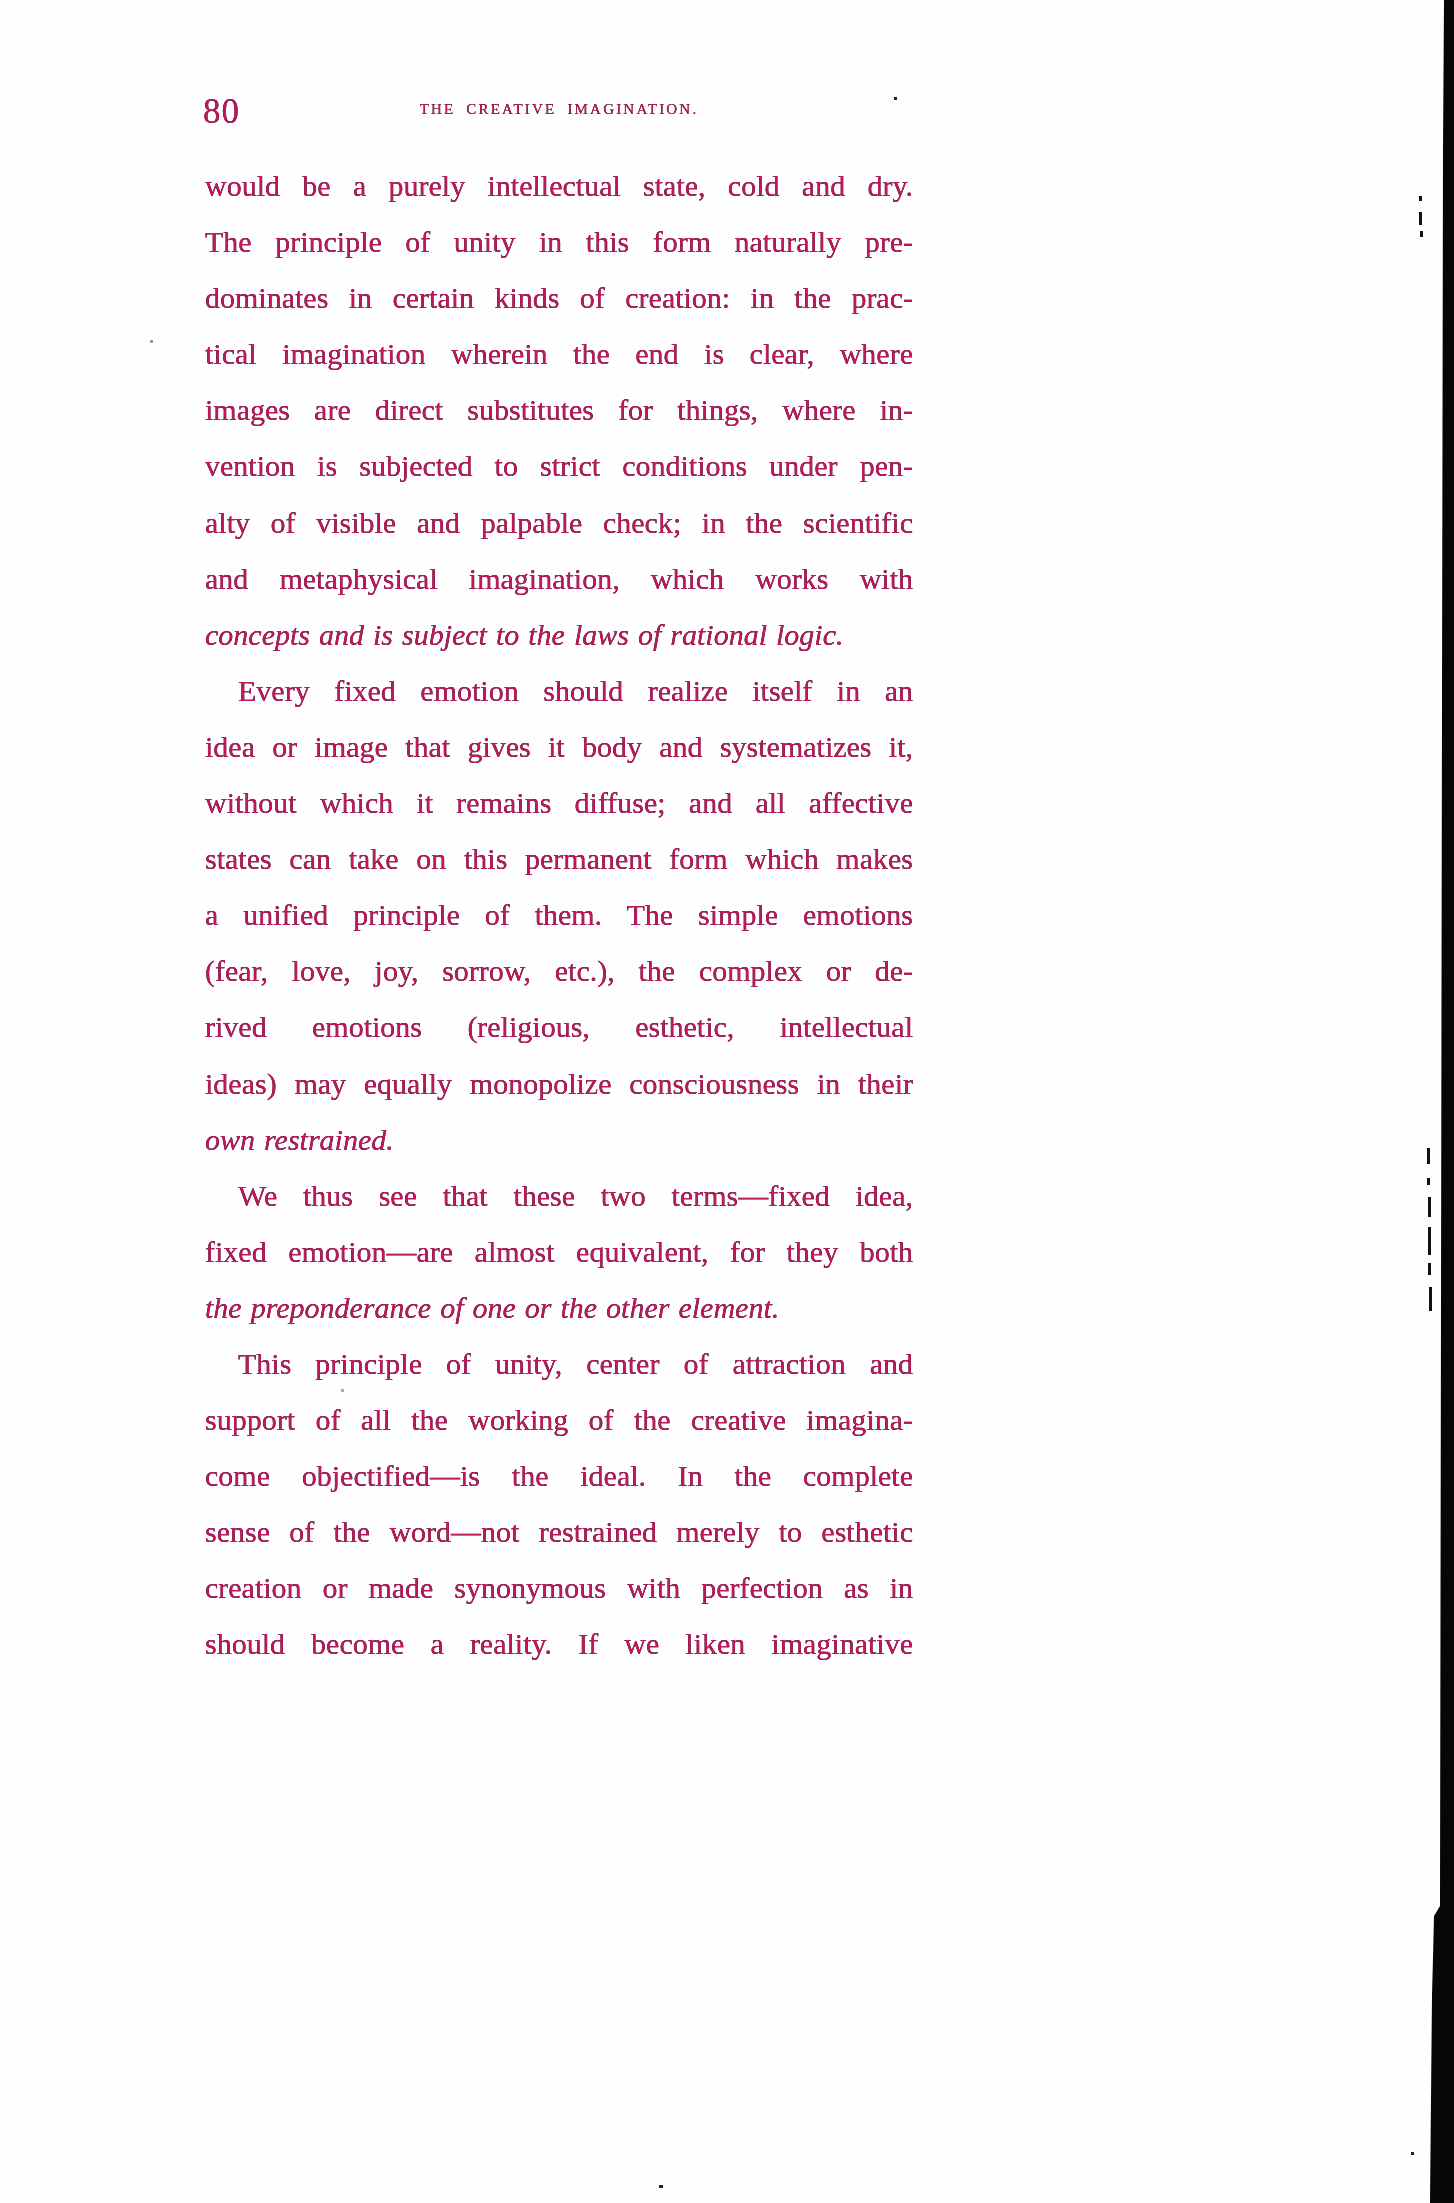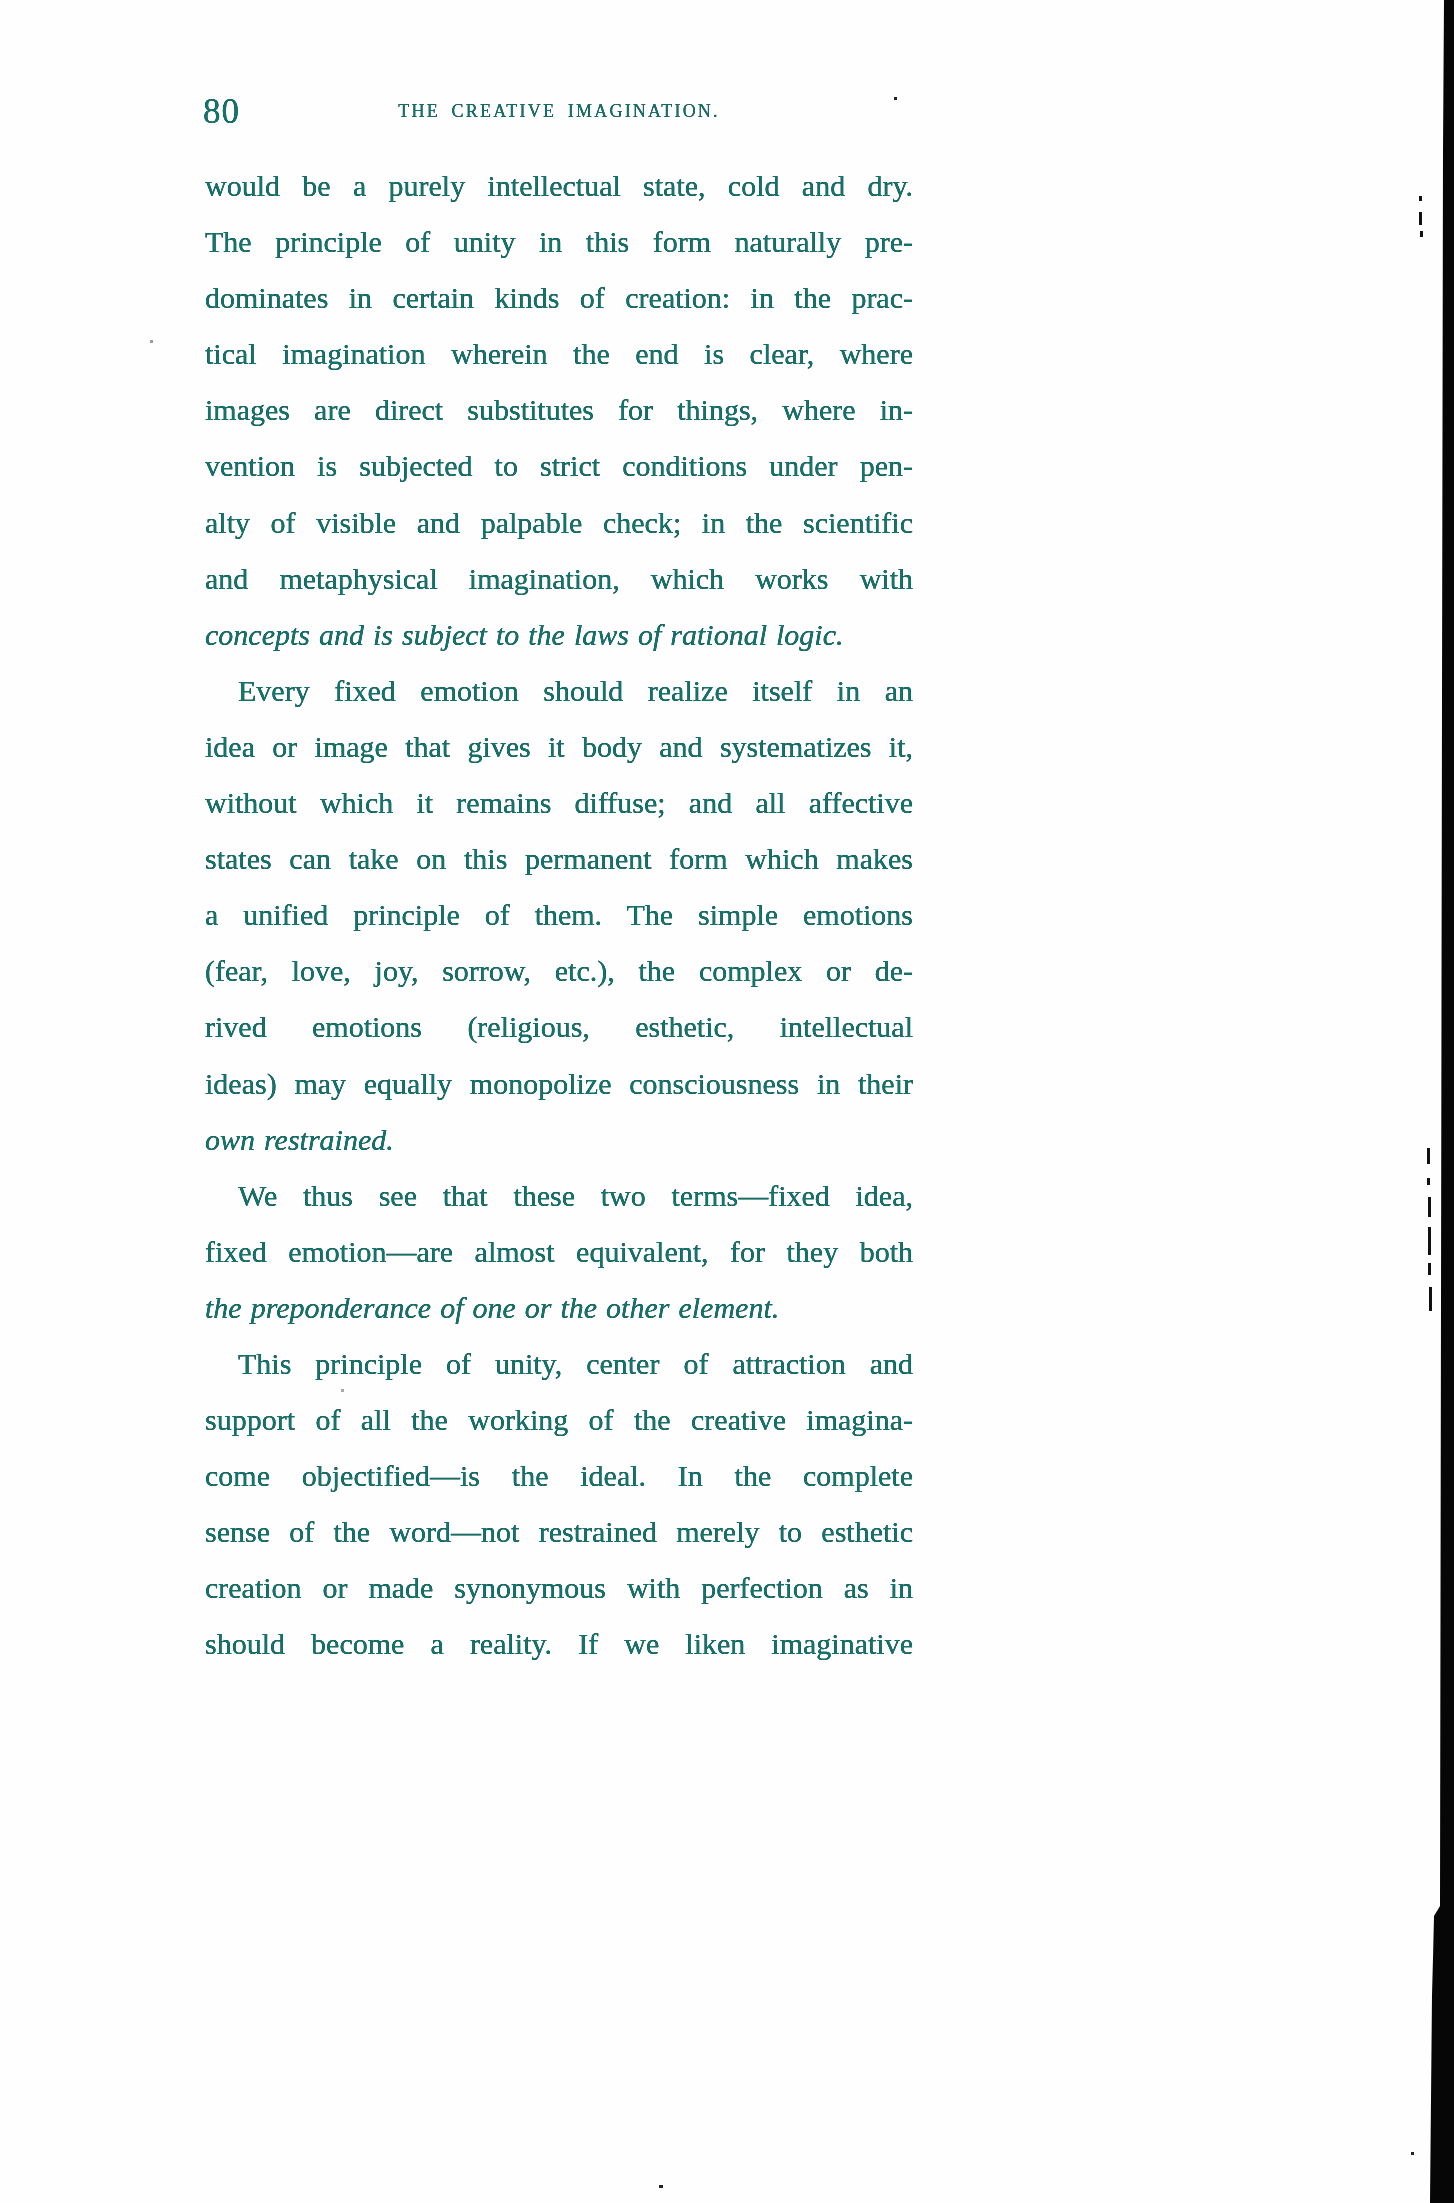--- a/index.html
+++ b/index.html
@@ -7,21 +7,21 @@
     padding: 0;
     background: #e8e8e8;
   }
   .page {
     position: relative;
     width: 1454px;
     height: 2203px;
     background: #fefefe;
     overflow: hidden;
     font-family: "Liberation Serif", "DejaVu Serif", serif;
-    color: #0f766e;
+    color: #be185d;
   }
   .artifacts {
     position: absolute;
     top: 0; left: 0;
     width: 1454px;
     height: 2203px;
     pointer-events: none;
   }
   .page-number {
     position: absolute;
@@ -30,21 +30,21 @@
     font-size: 35px;
     letter-spacing: 1px;
     text-shadow: 0 0 0.5px #000;
   }
   .running-title {
     position: absolute;
     left: 205px;
     top: 101px;
     width: 708px;
     text-align: center;
-    font-size: 18px;
+    font-size: 15px;
     letter-spacing: 2.2px;
     word-spacing: 5px;
     text-shadow: 0 0 0.4px #000;
   }
   .body-text {
     position: absolute;
     left: 205px;
     top: 158px;
     width: 708px;
     font-size: 30px;

